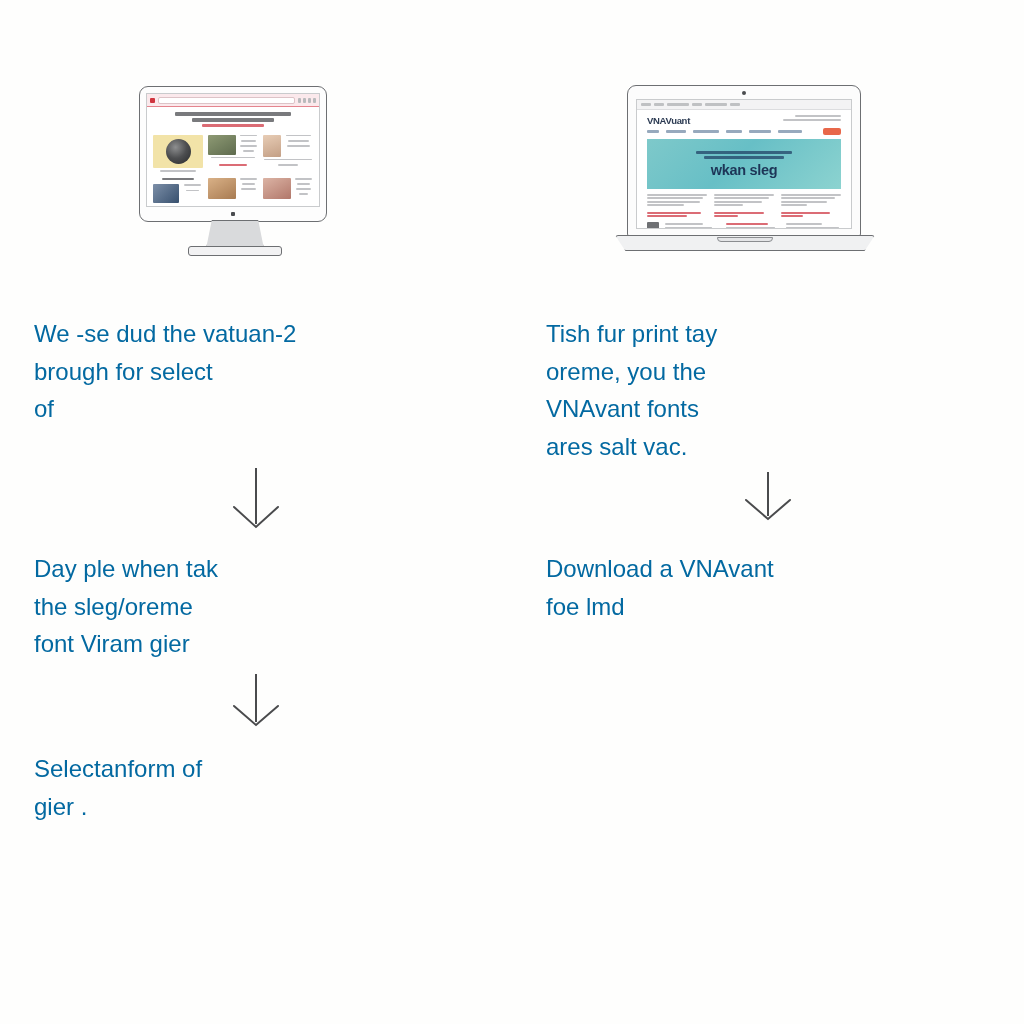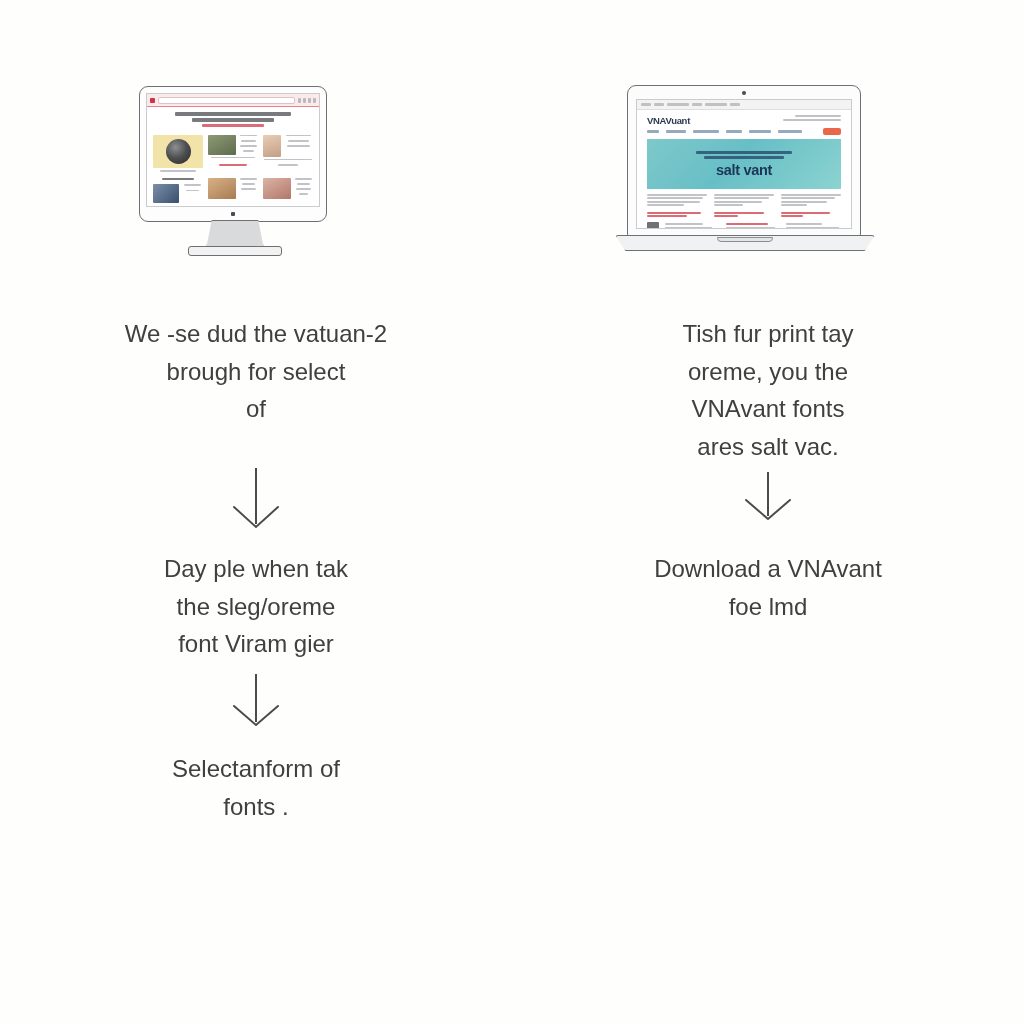--- a/index.html
+++ b/index.html
@@ -324,22 +324,21 @@
     border-radius: 1px;
     flex: 0 0 auto;
   }
   .lp-footcol { display: flex; flex-direction: column; gap: 1.6px; flex: 1 1 auto; }
 
   
   .caption {
     position: absolute;
     left: 0;
     width: 512px;
-    text-align: center;
-    color: #404040;
+    color: #0369a1;
     font-size: 24px;
     line-height: 37.5px;
     font-weight: 400;
     padding: 0 34px;
     box-sizing: border-box;
     white-space: pre-line;
     filter: blur(0.15px);
   }
 
   
@@ -467,21 +466,21 @@
 font Viram gier</div>
 
     <div class="arrow" style="top:672px;">
       <svg width="56" height="60" viewBox="0 0 56 60">
         <path d="M28 2 L28 50" stroke="#4a4b4d" stroke-width="2" fill="none"></path>
         <path d="M6 34 L28 53 L50 34" stroke="#4a4b4d" stroke-width="2" fill="none" stroke-linecap="round"></path>
       </svg>
     </div>
 
     <div class="caption" style="top:750px;">Selectanform of
-fonts .</div>
+gier .</div>
   </div>
 
   <div class="column right">
 
     <div class="laptop-wrap">
       <div class="laptop-lid">
         <div class="laptop-cam"></div>
         <div class="laptop-screen">
 
           <div class="lp-chrome">
@@ -509,21 +508,21 @@
             <span class="lp-navlink" style="width:22px;"></span>
             <span class="lp-navlink" style="width:24px;"></span>
             <span class="lp-cta"></span>
           </div>
 
           <div class="lp-hero">
             <div class="lp-hero-sub">
               <span class="blur-line" style="width:96px;height:3px;margin:0;background:#1f3f63;opacity:.72;"></span>
               <span class="blur-line" style="width:80px;height:3px;margin:0;background:#1f3f63;opacity:.72;"></span>
             </div>
-            <div class="lp-hero-title">salt vant</div>
+            <div class="lp-hero-title">wkan sleg</div>
           </div>
 
           <div class="lp-cols">
             <div class="lp-col">
               <i class="blur-line light" style="display:block;width:100%;height:1.9px;margin:0;"></i>
               <i class="blur-line light" style="display:block;width:94%;height:1.9px;margin:0;"></i>
               <i class="blur-line light" style="display:block;width:88%;height:1.9px;margin:0;"></i>
               <i class="blur-line light" style="display:block;width:62%;height:1.9px;margin:0;"></i>
               <i class="blur-line accent" style="display:block;width:90%;height:1.9px;margin:4px 0 0;"></i>
               <i class="blur-line accent" style="display:block;width:66%;height:1.9px;margin:0;"></i>

